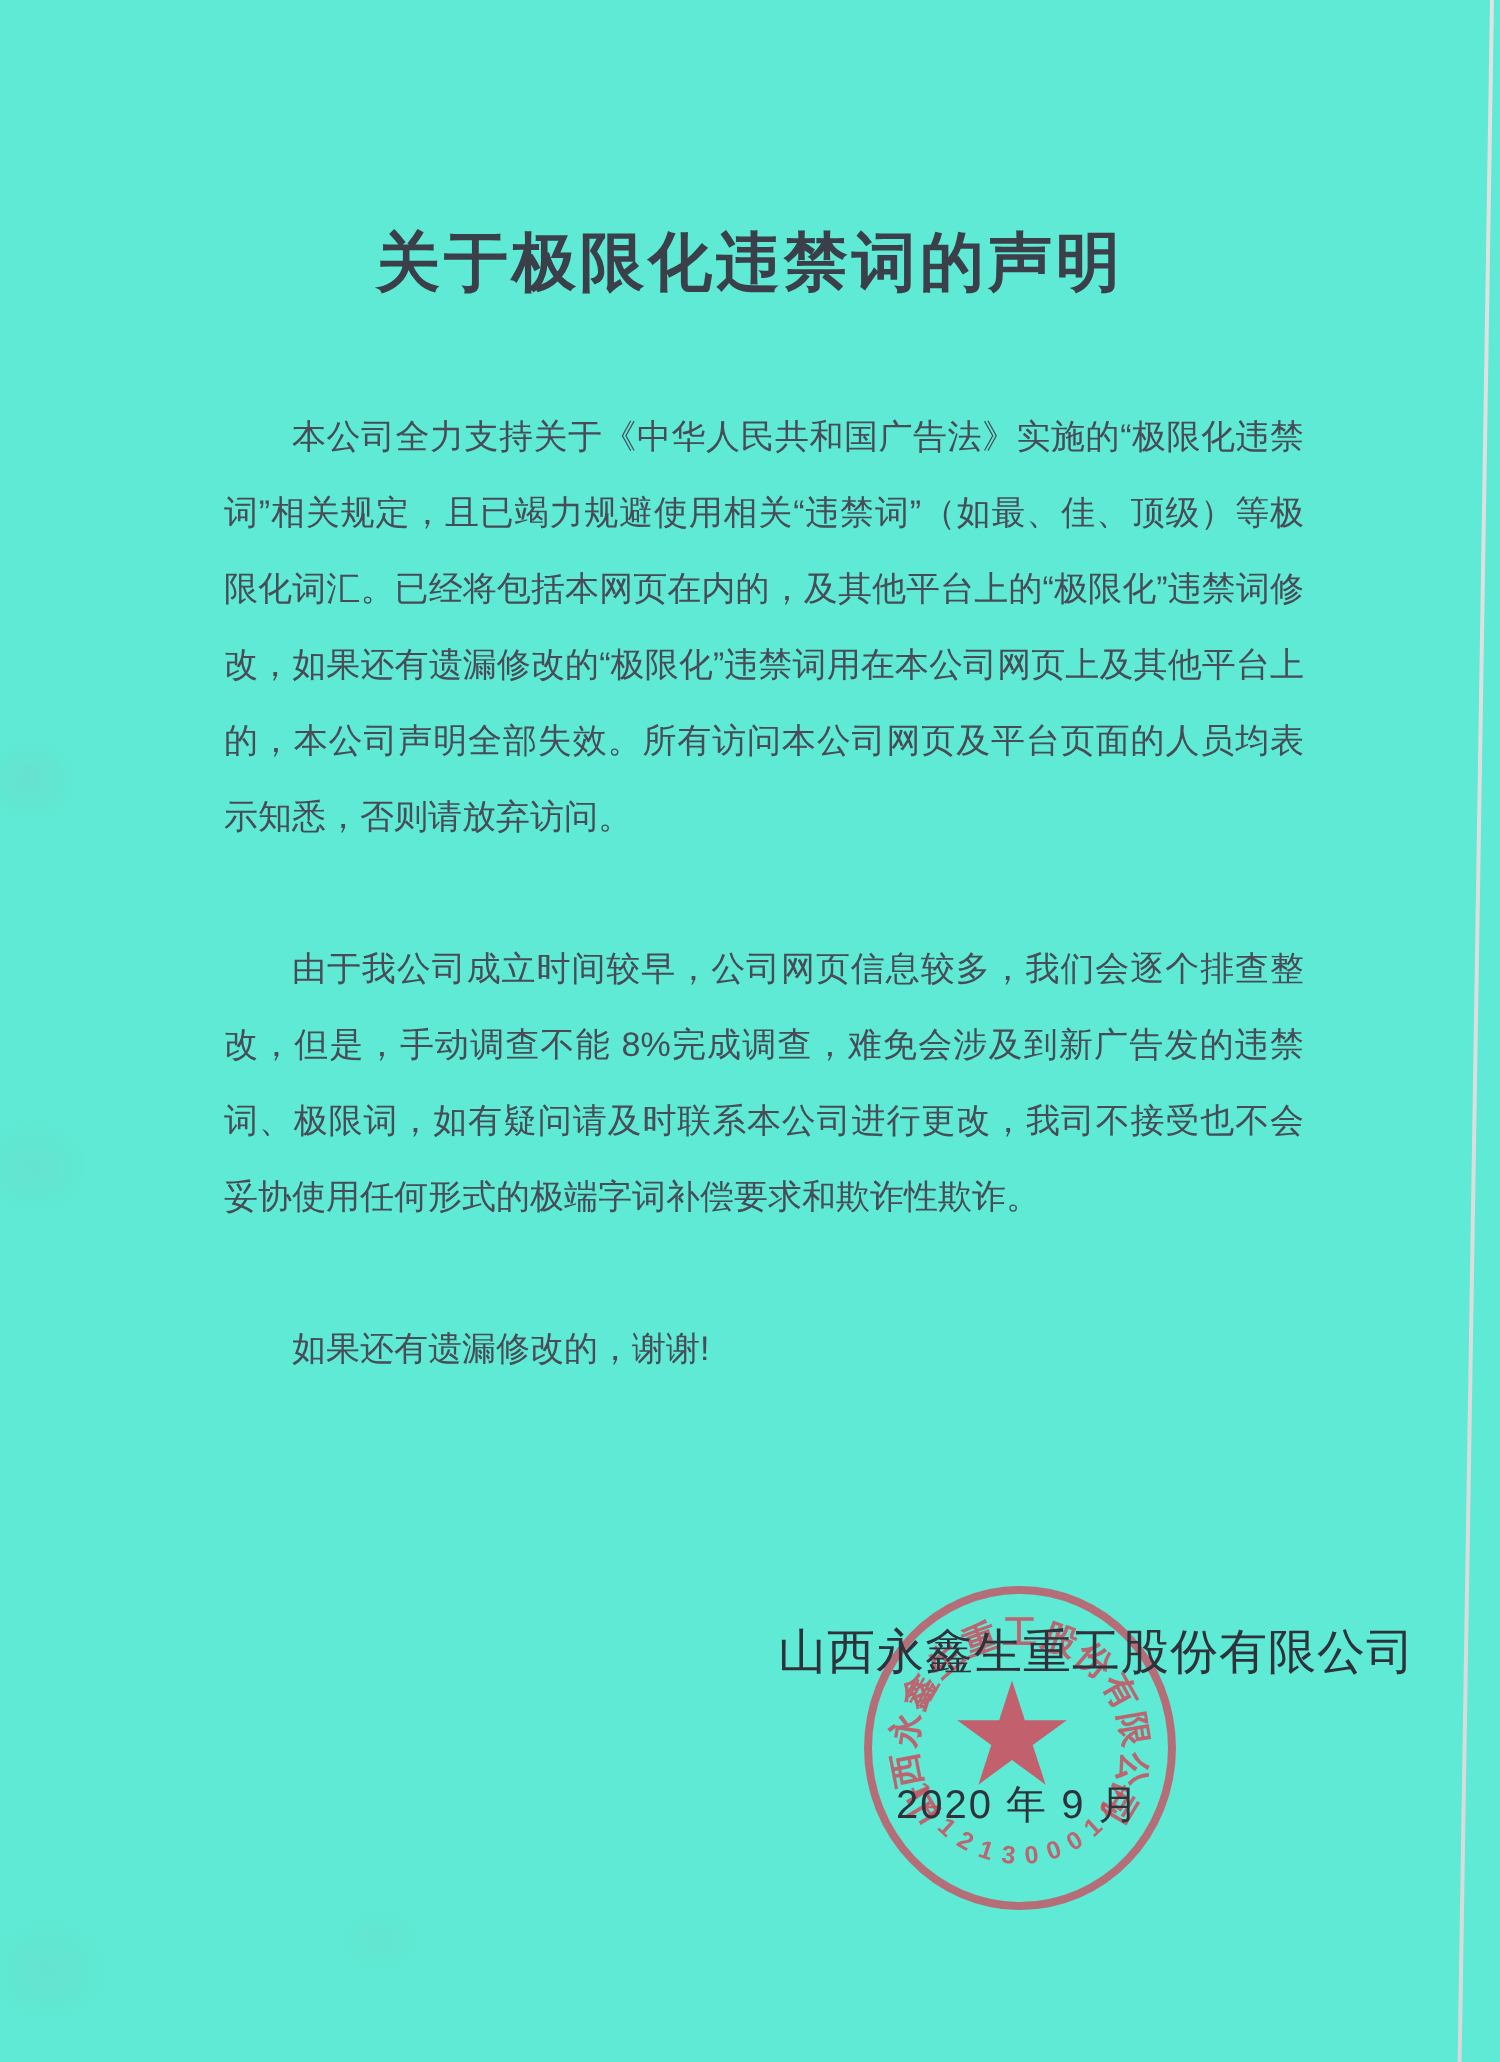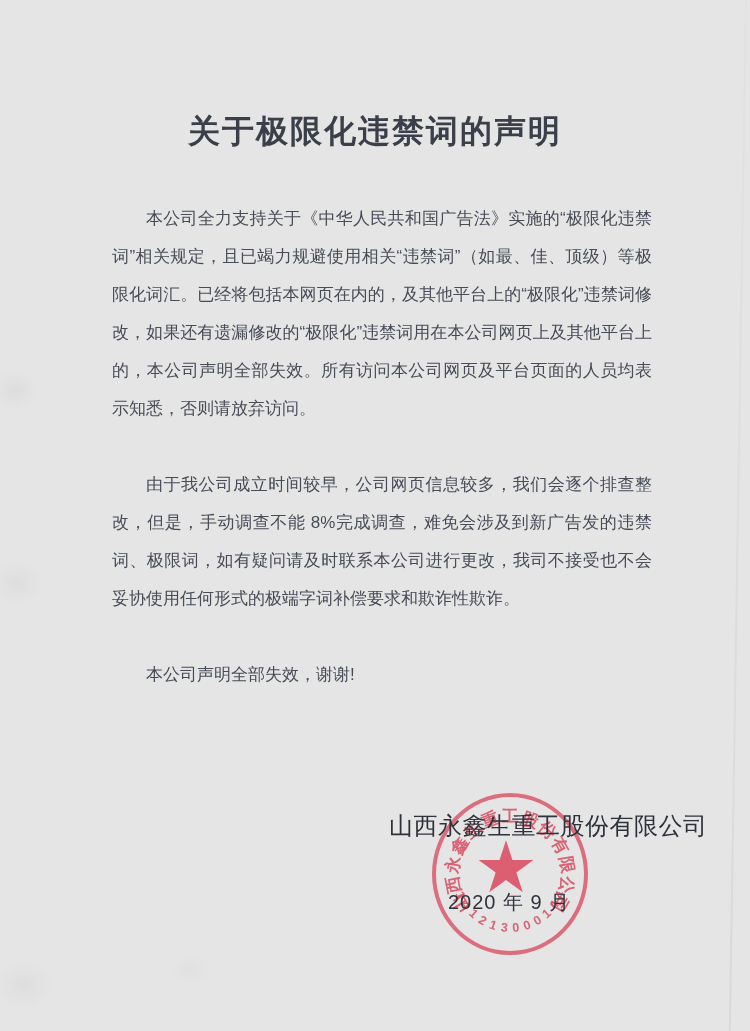--- a/index.html
+++ b/index.html
@@ -1,19 +1,19 @@
 <!DOCTYPE html>
 <html><head>
 <meta charset="utf-8">
 <style>
   html,body{margin:0;padding:0;background:#ffffff;}
   .page{
     position:relative;
     width:750px;height:1031px;
-    background:#e5e5e5;
+    background:#5eead4;
     overflow:hidden;
     font-family:"Liberation Sans", sans-serif;
   }
   
   .edge-line{
     position:absolute;left:745px;top:0;width:1.5px;height:1060px;
     background:linear-gradient(#e2e2e2,#d9d9d9);
     transform:rotate(0.9deg);transform-origin:top center;
   }
   .smudge{position:absolute;border-radius:50%;pointer-events:none;}
@@ -94,21 +94,21 @@
   <div class="smudge s2"></div>
   <div class="smudge s3"></div>
   <div class="smudge s4"></div>
 
   <div class="doc-title">关于极限化违禁词的声明</div>
 
   <p class="para p1">本公司全力支持关于《中华人民共和国广告法》实施的“极限化违禁词”相关规定，且已竭力规避使用相关“违禁词”（如最、佳、顶级）等极限化词汇。已经将包括本网页在内的，及其他平台上的“极限化”违禁词修改，如果还有遗漏修改的“极限化”违禁词用在本公司网页上及其他平台上的，本公司声明全部失效。所有访问本公司网页及平台页面的人员均表示知悉，否则请放弃访问。</p>
 
   <p class="para p2">由于我公司成立时间较早，公司网页信息较多，我们会逐个排查整改，但是，手动调查不能 8%完成调查，难免会涉及到新广告发的违禁词、极限词，如有疑问请及时联系本公司进行更改，我司不接受也不会妥协使用任何形式的极端字词补偿要求和欺诈性欺诈。</p>
 
-  <p class="para p3">本公司声明全部失效，谢谢!</p>
+  <p class="para p3">如果还有遗漏修改的，谢谢!</p>
 
   <div class="company-line">山西永鑫生重工股份有限公司</div>
 
   <div class="date-line">2020 年 9 月</div>
 
   <div class="stamp">
     <div class="stamp-ring"></div>
     <svg class="stamp-star" viewBox="0 0 100 100" aria-hidden="true">
       <polygon points="50,4 61.5,39.5 99,39.5 68.5,61.5 80,97 50,75 20,97 31.5,61.5 1,39.5 38.5,39.5" fill="rgba(217,64,86,0.88)"></polygon>
     </svg>

